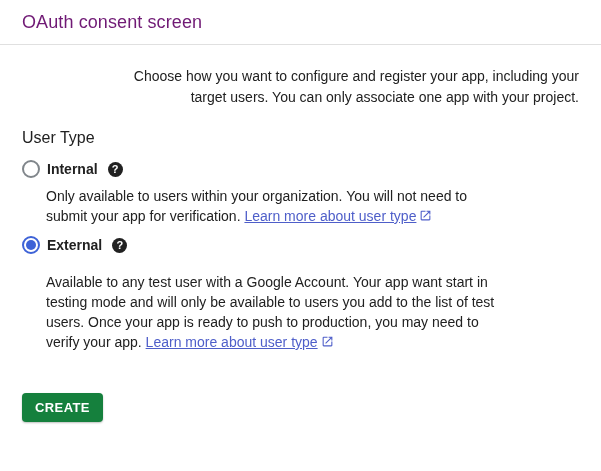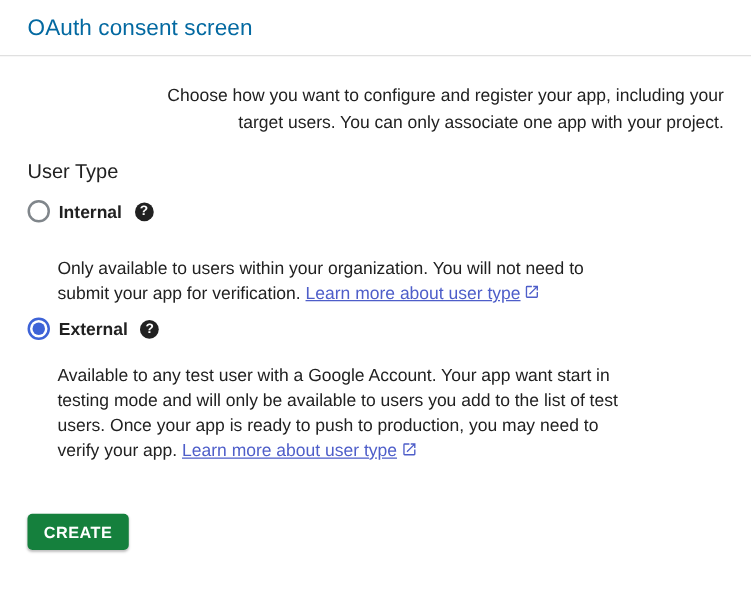--- a/index.html
+++ b/index.html
@@ -17,21 +17,21 @@
     height: 45px;
     display: flex;
     align-items: center;
     padding: 0 22px;
     border-bottom: 1px solid #e0e0e0;
   }
   .page-title {
     margin: 0;
     font-size: 18px;
     font-weight: 400;
-    color: #0369a1;
+    color: #701a75;
     letter-spacing: 0.1px;
     text-align: right;
   }
   .content { padding: 0 22px; }
   .intro {
     margin: 21px 0 0;
     font-size: 14px;
     line-height: 21px;
     color: #212121;
     text-align: right;
@@ -85,21 +85,21 @@
     display: inline-flex;
     align-items: center;
     justify-content: center;
     font-size: 11px;
     font-weight: 700;
     line-height: 15px;
     cursor: pointer;
     flex: 0 0 auto;
   }
   .option-desc {
-    margin: 26px 0 0 24px;
+    margin: 8px 0 0 24px;
     font-size: 14px;
     line-height: 20px;
     color: #212121;
     max-width: 520px;
   }
   .option-desc.external-desc { margin-top: 18px; }
   .learn-link {
     color: #4e5ec9;
     text-decoration: none;
     white-space: nowrap;

